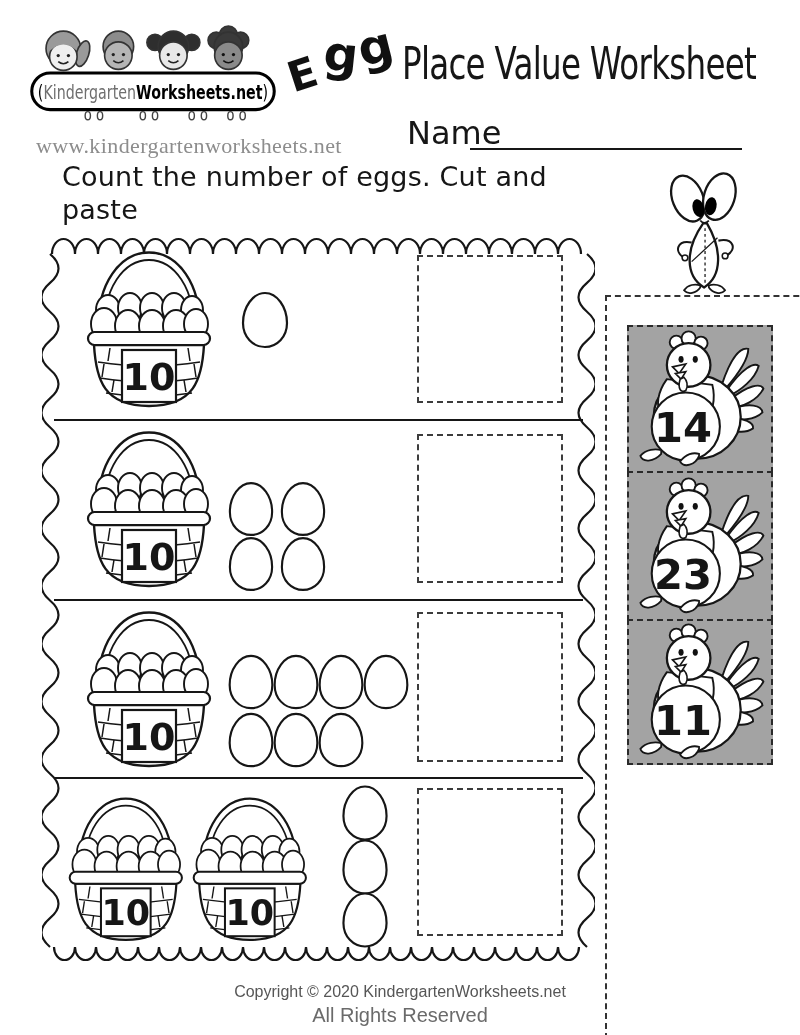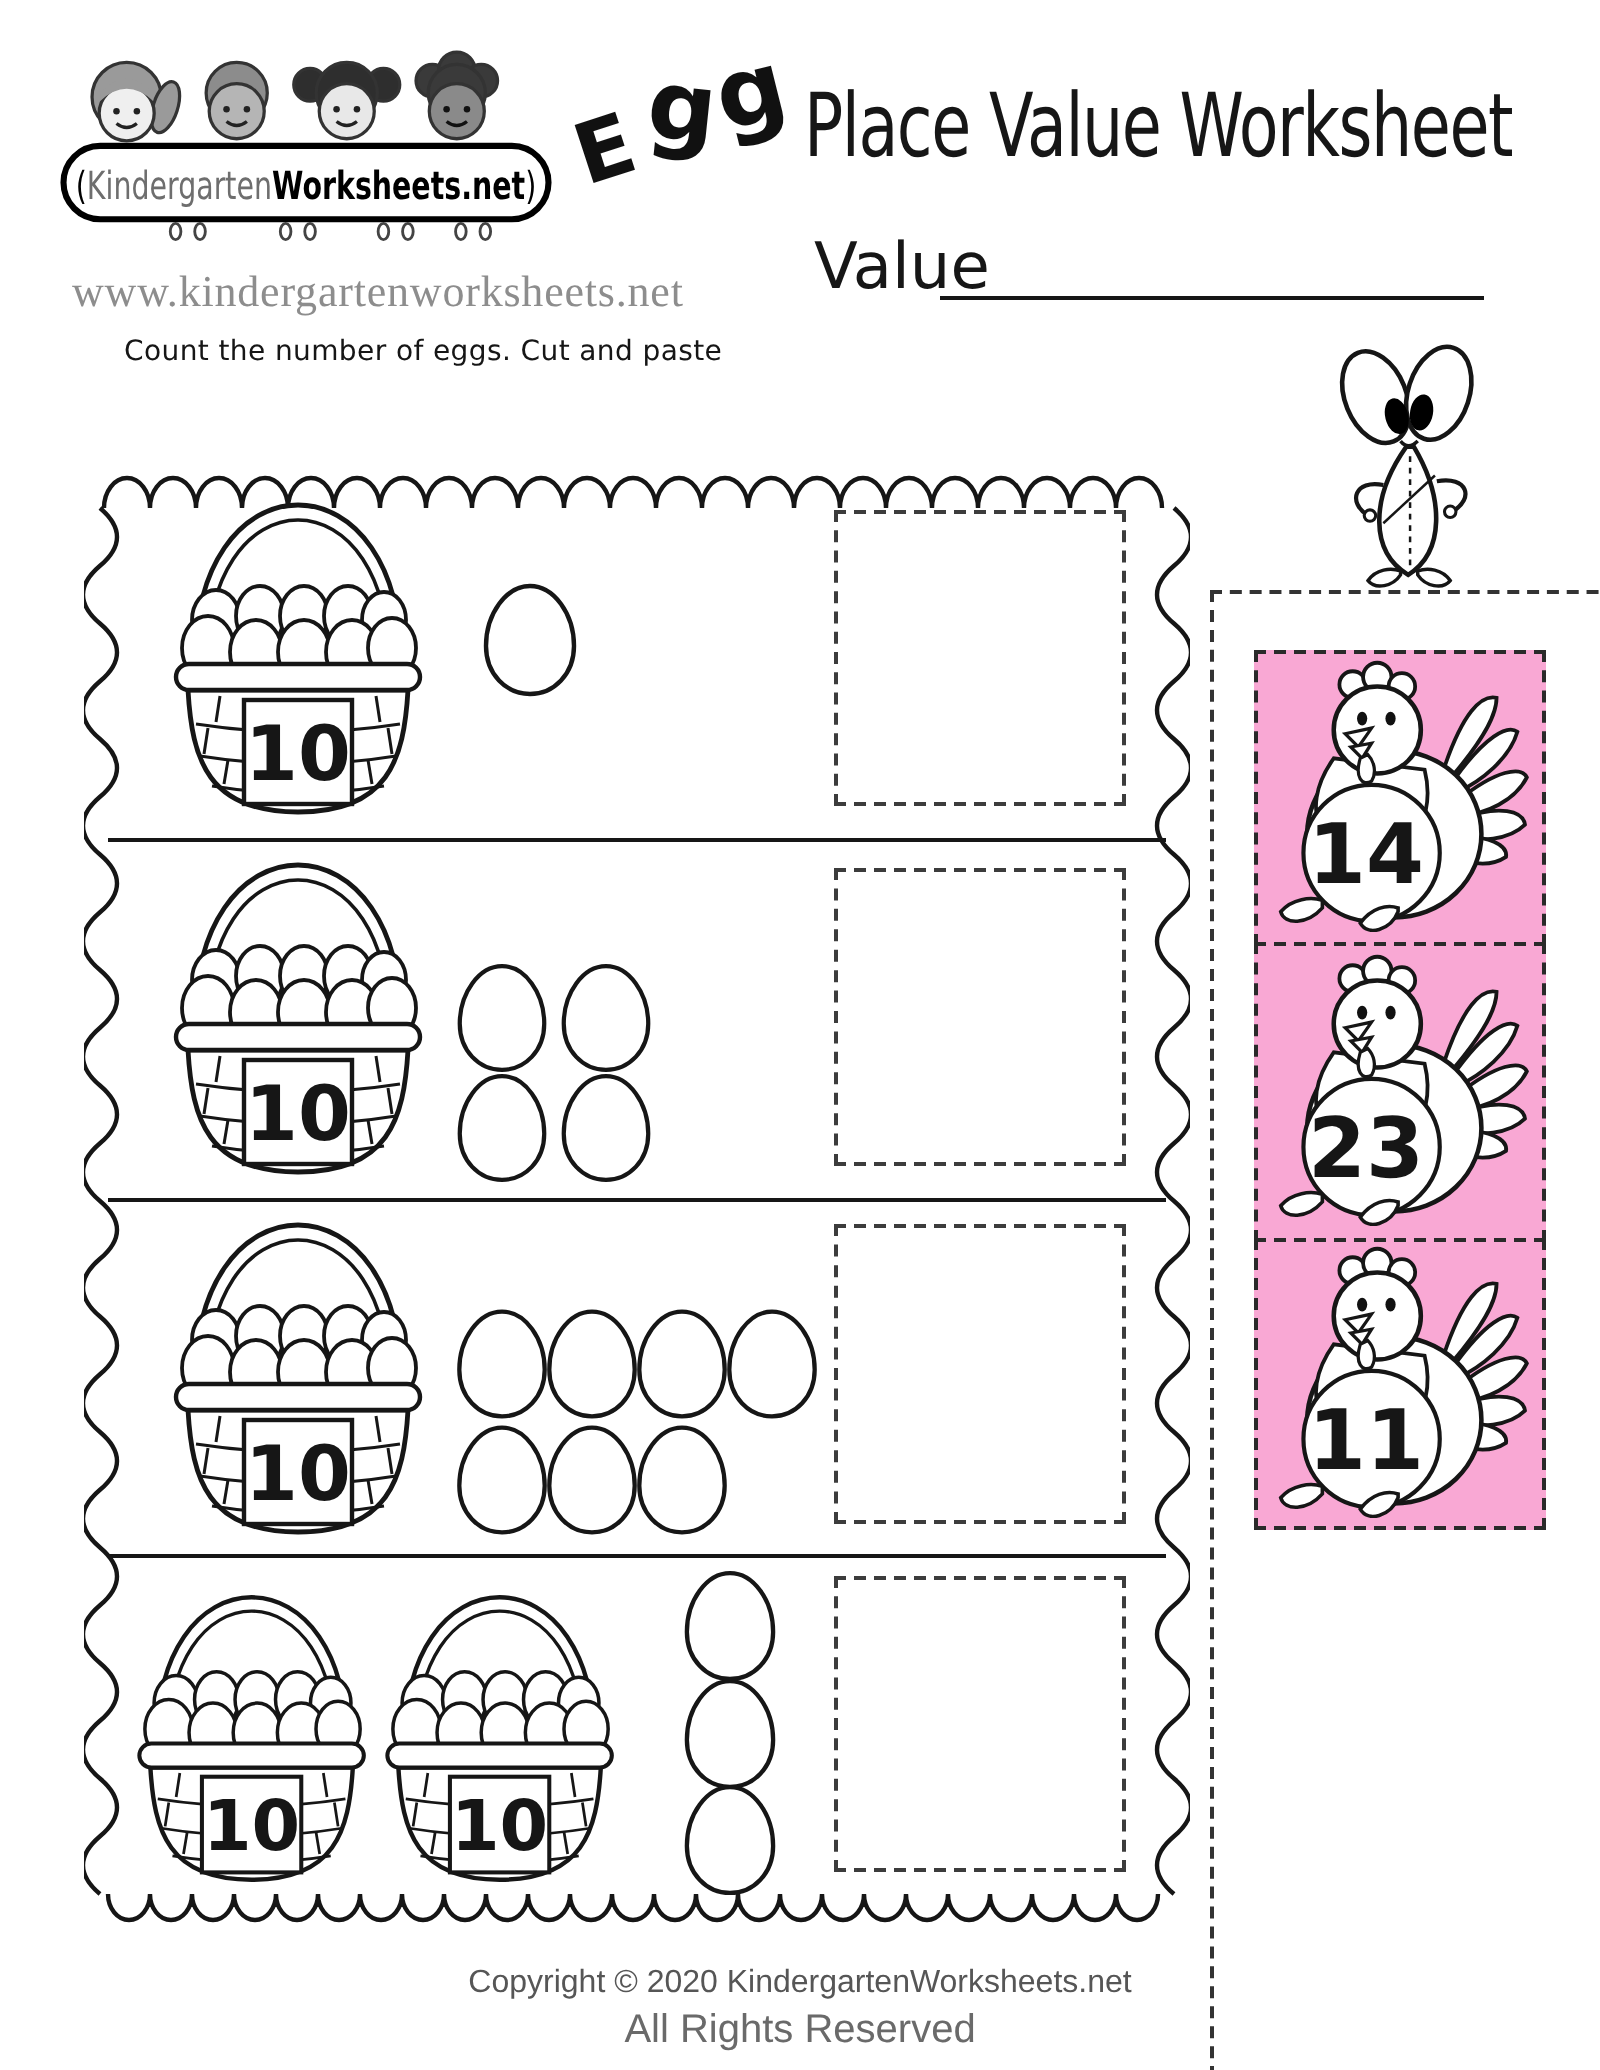--- a/index.html
+++ b/index.html
@@ -9,27 +9,27 @@
   
   .url{left:36px;top:133px;font-size:22px;color:#8d8d8d;letter-spacing:.4px;font-family:Liberation Serif, serif;}
   .egg-word{left:288px;top:26px;width:112px;height:100px;}
   .egg-letter{position:absolute;font-weight:700;color:#111;}
   .egg-e{font-size:42px;left:0px;top:24px;transform:rotate(-18deg);}
   .egg-g1{font-size:48px;left:36px;top:0px;transform:rotate(6deg);}
   .egg-g2{font-size:48px;left:70px;top:-8px;transform:rotate(-14deg);}
   .main-title{left:402px;top:38px;font-size:44px;letter-spacing:-1px;transform:scaleX(.74);transform-origin:left top;white-space:nowrap;}
   .name-label{left:407px;top:114px;font-size:32px;}
   .name-line{left:470px;top:112px;width:272px;height:36px;border-bottom:2px solid #161616;}
-  .instr{left:62px;top:160px;font-size:14px;letter-spacing:.2px;line-height:33px;width:560px;}
+  .instr{left:62px;top:160px;font-size:27px;letter-spacing:.2px;line-height:33px;width:560px;}
   
   .cut-box{border:2px dashed #3c3c3c;width:142px;background:#fff;}
   
   .answer-col{left:605px;top:295px;width:220px;height:760px;border:2px dashed #333;}
   .cards{left:627px;top:325px;width:146px;}
-  .card{box-sizing:border-box;width:146px;border:2px dashed #2a2a2a;background:#f9a8d4;margin-top:-2px;position:relative;}
+  .card{box-sizing:border-box;width:146px;border:2px dashed #2a2a2a;background:#a3a3a3;margin-top:-2px;position:relative;}
   .card:first-child{margin-top:0;}
   .card svg{display:block;margin:1px auto 0 auto;}
   
   .foot1{left:0;top:983px;width:800px;text-align:center;font-size:16px;color:#565656;font-family:"Liberation Sans",sans-serif;}
   .foot2{left:0;top:1004px;width:800px;text-align:center;font-size:20px;color:#6a6a6a;font-family:"Liberation Sans",sans-serif;}
   svg text{font-family:"DejaVu Sans",sans-serif;}
 </style>
 </head>
 <body>
 
@@ -84,21 +84,21 @@
 
 <div class="abs url">www.kindergartenworksheets.net</div>
 
 <div class="abs egg-word">
   <span class="egg-letter egg-e">E</span>
   <span class="egg-letter egg-g1">g</span>
   <span class="egg-letter egg-g2">g</span>
 </div>
 <div class="abs main-title">Place Value Worksheet</div>
 
-<div class="abs name-label">Value</div>
+<div class="abs name-label">Name</div>
 <div class="abs name-line"></div>
 
 <div class="abs instr">
   <div>Count the number of eggs. Cut and paste</div>
 </div>
 
 <svg class="abs" style="left:663px;top:166px;z-index:3;" width="86" height="132" viewBox="0 0 90 132">
   <g fill="#fff" stroke="#161616" stroke-width="2.4">
     <ellipse cx="26" cy="31" rx="16" ry="25" transform="rotate(-22 26 31)"></ellipse>
     <ellipse cx="59" cy="29" rx="16" ry="25" transform="rotate(18 59 29)"></ellipse>

